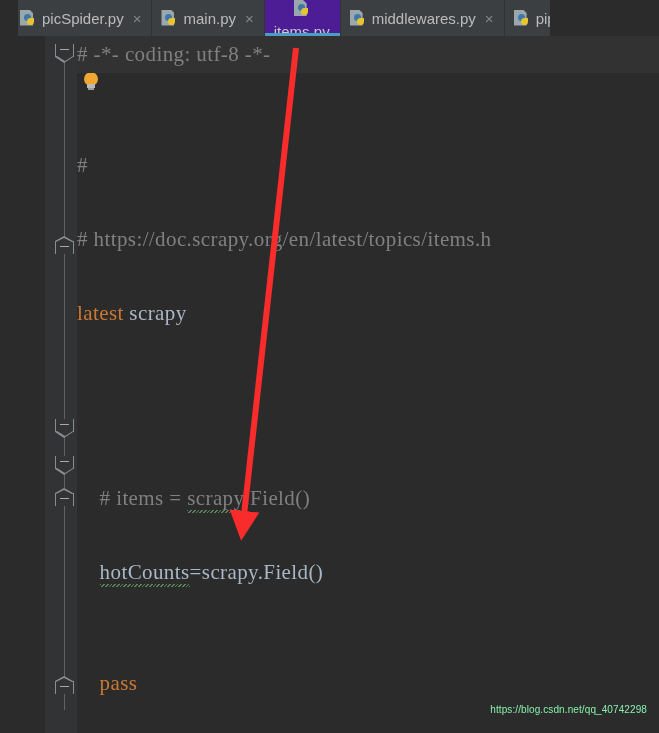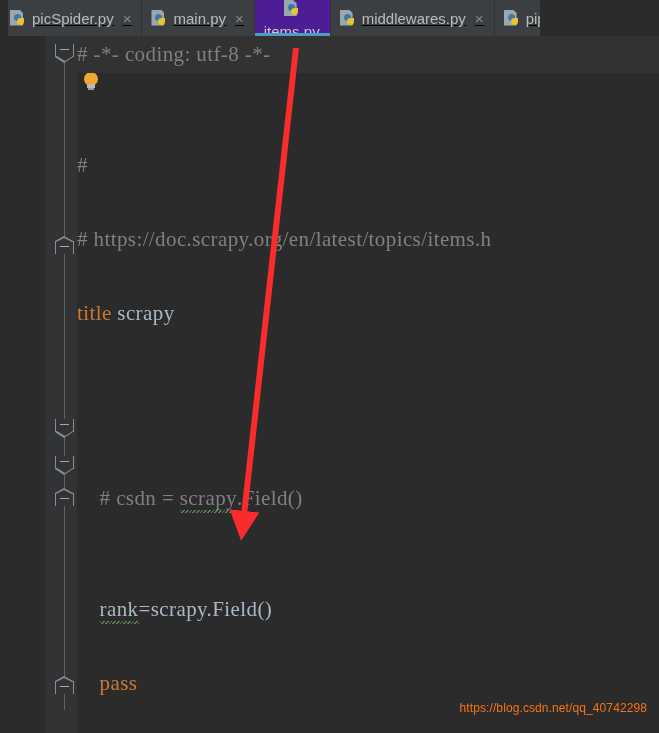--- a/index.html
+++ b/index.html
@@ -11,29 +11,28 @@
     width: 659px;
     height: 733px;
     overflow: hidden;
     font-family: "Liberation Sans", sans-serif;
     position: relative;
   }
 
   
   .tabbar {
     position: absolute;
-    top: 0; left: 8px;
+    top: 0; left: 18px;
     width: 532px;
     height: 36px;
     background: #3c3f41;
     display: flex;
     align-items: stretch;
     overflow: hidden;
     border-bottom: 1px solid #2b2b2b;
-    text-decoration: underline;
   }
   .tab {
     display: flex;
     align-items: center;
     gap: 6px;
     padding: 0 10px 0 9px;
     height: 36px;
     box-sizing: border-box;
     border-right: 1px solid #323232;
     background: #3c3f41;
@@ -250,22 +249,22 @@
     width: 659px; height: 733px;
     pointer-events: none;
   }
 
   
   .watermark {
     position: absolute;
     right: 12px;
     bottom: 18px;
     font-family: "Liberation Sans", sans-serif;
-    font-size: 12px;
-    color: #f97316;
+    font-size: 10px;
+    color: #86efac;
     letter-spacing: 0.1px;
   }
 </style>
 </head>
 <body>
 
 <div class="tabbar">
 
   <div class="tab" style="margin-left:-58px; padding-left:60px;">
     <span class="pyicon">
@@ -362,33 +361,33 @@
     <div class="line" style="top:37px;"><span class="plain"></span></div>
 
 
     <div class="line" style="top:111px;"><span class="cmt">#</span></div>
 
 
     <div class="line" style="top:185px;"><span class="cmt"># https://doc.scrapy.org/en/latest/topics/items.h</span></div>
 
     <div class="line" style="top:222px;"><span class="plain"></span></div>
 
-    <div class="line" style="top:259px;"><span class="kw">title</span><span class="ident"> scrapy</span></div>
+    <div class="line" style="top:259px;"><span class="kw">latest</span><span class="ident"> scrapy</span></div>
 
     <div class="line" style="top:296px;"><span class="plain"></span></div>
 
     <div class="line" style="top:333px;"><span class="plain"></span></div>
 
 
 
-    <div class="line" style="top:444px;"><span class="cmt">    # csdn = </span><span class="sq cmt">scrapy</span><span class="cmt">.Field()</span></div>
-
-
-
-    <div class="line" style="top:555px;"><span class="plain">    </span><span class="sq ident">rank</span><span class="plain">=scrapy.Field()</span></div>
+    <div class="line" style="top:444px;"><span class="cmt">    # items = </span><span class="sq cmt">scrapy</span><span class="cmt">.Field()</span></div>
+
+
+    <div class="line" style="top:518px;"><span class="plain">    </span><span class="sq ident">hotCounts</span><span class="plain">=scrapy.Field()</span></div>
+
 
 
     <div class="line" style="top:629px;text-align:right;"><span class="plain">    </span><span class="kw">pass</span></div>
 
   </div>
 </div>
 
 <svg class="arrow" viewBox="0 0 659 733">
   <defs>
     <marker id="arrowhead" markerWidth="5" markerHeight="5" refX="2.2" refY="2.5" orient="auto">

